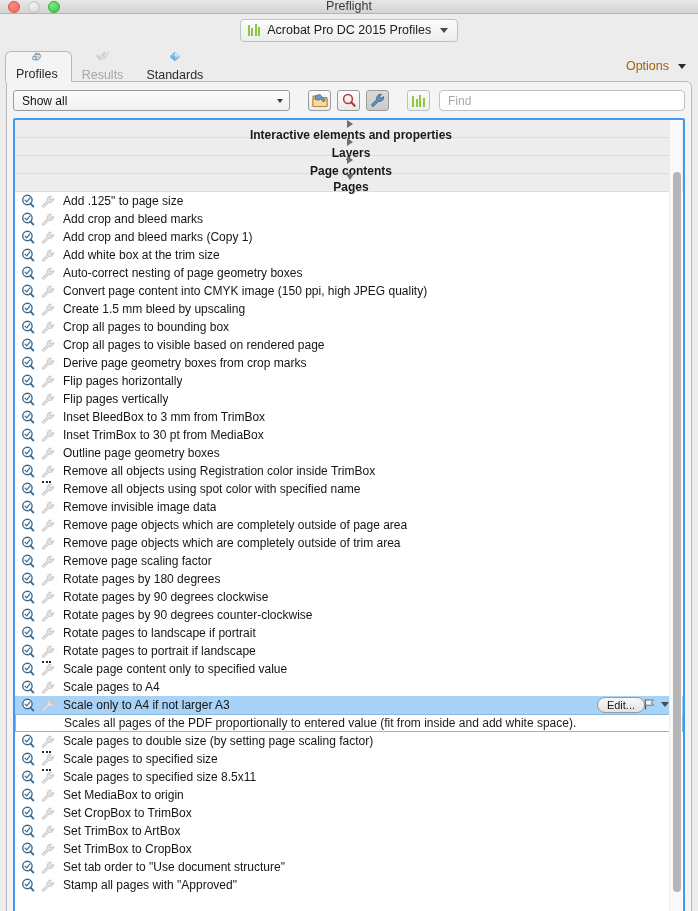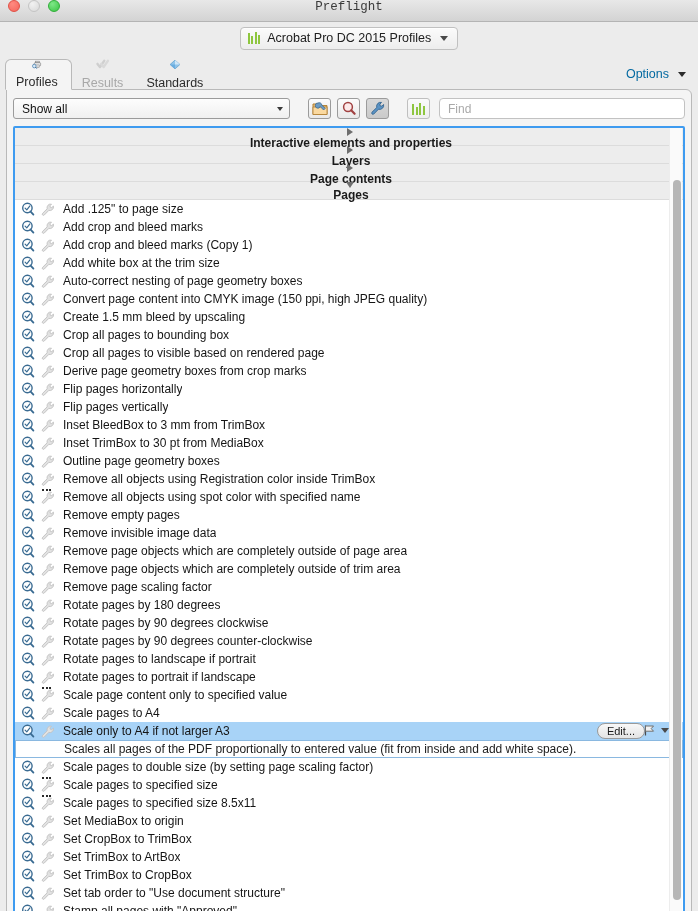--- a/index.html
+++ b/index.html
@@ -6,25 +6,25 @@
   html, body {
     width: 698px; height: 911px;
     font-family: "Liberation Sans", sans-serif;
     overflow: hidden;
     background: #ececec;
     -webkit-font-smoothing: antialiased;
   }
 
   
   .titlebar {
-    height: 22px;
+    height: 14px;
     background: linear-gradient(to bottom, #e8e8e8 0%, #d3d3d3 100%);
     border-bottom: 1px solid #b4b4b4;
     position: relative;
-    display: flex; align-items: flex-start; font-family: Liberation Mono, monospace;
+    display: flex; align-items: flex-end;
   }
   .traffic { display: flex; gap: 8px; margin-left: 8px; }
   .tl { width: 12px; height: 12px; border-radius: 50%; display: block; }
   .tl.red    { background: radial-gradient(circle at 35% 30%, #ff8a80, #f4655c); border: 1px solid #e05045; }
   .tl.yellow { background: radial-gradient(circle at 35% 30%, #f2f2f2, #d8d8d8); border: 1px solid #c4c4c4; }
   .tl.green  { background: radial-gradient(circle at 35% 30%, #7ee787, #3bc544); border: 1px solid #2fae38; }
   .wintitle {
     position: absolute; left: 0; right: 0; text-align: center;
     font-size: 12.5px; color: #3a3a3a; font-weight: 400;
     pointer-events: none;
@@ -68,21 +68,21 @@
   }
   .tab.active {
     background: #f4f4f4;
     border: 1px solid #b9b9b9; border-bottom: 1px solid #f4f4f4;
     z-index: 3;
   }
   .tab.disabled { color: #a8a8a8; }
   .tab-spacer { flex: 1; }
   .options-btn {
     display: flex; align-items: center; gap: 7px;
-    font-size: 12.5px; color: #0369a1; margin-right: 12px; margin-bottom: 8px;
+    font-size: 12.5px; color: #a16207; margin-right: 12px; margin-bottom: 8px;
   }
   .options-btn .caret-dn { border-top-color: #2b2b2b; }
 
   
   .panel {
     margin: 0 6px 6px 6px;
     height: 864px;
     background: #f4f4f4;
     border: 1px solid #b9b9b9;
     border-radius: 0 6px 6px 6px;
@@ -542,33 +542,20 @@
           <span class="icons">
             <svg width="16" height="15" viewBox="0 0 16 15">
               <circle cx="6.4" cy="6" r="4.7" fill="#ffffff" stroke="#3a6b92" stroke-width="1.4"></circle>
               <path d="M4.1 6.1 L5.8 7.9 L8.9 3.9" stroke="#3a6b92" stroke-width="1.2" fill="none" stroke-linecap="round" stroke-linejoin="round"></path>
               <line x1="9.4" y1="9.4" x2="12.4" y2="12.6" stroke="#3a6b92" stroke-width="1.8" stroke-linecap="round"></line>
             </svg>
             <svg width="16" height="15" viewBox="0 0 16 15">
               <path d="M11.5 2.2 a3.6 3.6 0 0 0 -4.3 4.6 L2.6 11.3 a1.2 1.2 0 0 0 1.7 1.7 l4.5 -4.6 a3.6 3.6 0 0 0 4.6 -4.3 L11.8 5.6 L10.3 5.3 L10 3.8 z" fill="#e2e2e2" stroke="#c2c2c2" stroke-width=".9"></path>
             </svg>
           </span>
-          <span class="lbl">Remove empty pages</span>
-        </div>
-        <div class="row">
-          <span class="icons">
-            <svg width="16" height="15" viewBox="0 0 16 15">
-              <circle cx="6.4" cy="6" r="4.7" fill="#ffffff" stroke="#3a6b92" stroke-width="1.4"></circle>
-              <path d="M4.1 6.1 L5.8 7.9 L8.9 3.9" stroke="#3a6b92" stroke-width="1.2" fill="none" stroke-linecap="round" stroke-linejoin="round"></path>
-              <line x1="9.4" y1="9.4" x2="12.4" y2="12.6" stroke="#3a6b92" stroke-width="1.8" stroke-linecap="round"></line>
-            </svg>
-            <svg width="16" height="15" viewBox="0 0 16 15">
-              <path d="M11.5 2.2 a3.6 3.6 0 0 0 -4.3 4.6 L2.6 11.3 a1.2 1.2 0 0 0 1.7 1.7 l4.5 -4.6 a3.6 3.6 0 0 0 4.6 -4.3 L11.8 5.6 L10.3 5.3 L10 3.8 z" fill="#e2e2e2" stroke="#c2c2c2" stroke-width=".9"></path>
-            </svg>
-          </span>
           <span class="lbl">Remove invisible image data</span>
         </div>
         <div class="row">
           <span class="icons">
             <svg width="16" height="15" viewBox="0 0 16 15">
               <circle cx="6.4" cy="6" r="4.7" fill="#ffffff" stroke="#3a6b92" stroke-width="1.4"></circle>
               <path d="M4.1 6.1 L5.8 7.9 L8.9 3.9" stroke="#3a6b92" stroke-width="1.2" fill="none" stroke-linecap="round" stroke-linejoin="round"></path>
               <line x1="9.4" y1="9.4" x2="12.4" y2="12.6" stroke="#3a6b92" stroke-width="1.8" stroke-linecap="round"></line>
             </svg>
             <svg width="16" height="15" viewBox="0 0 16 15">

